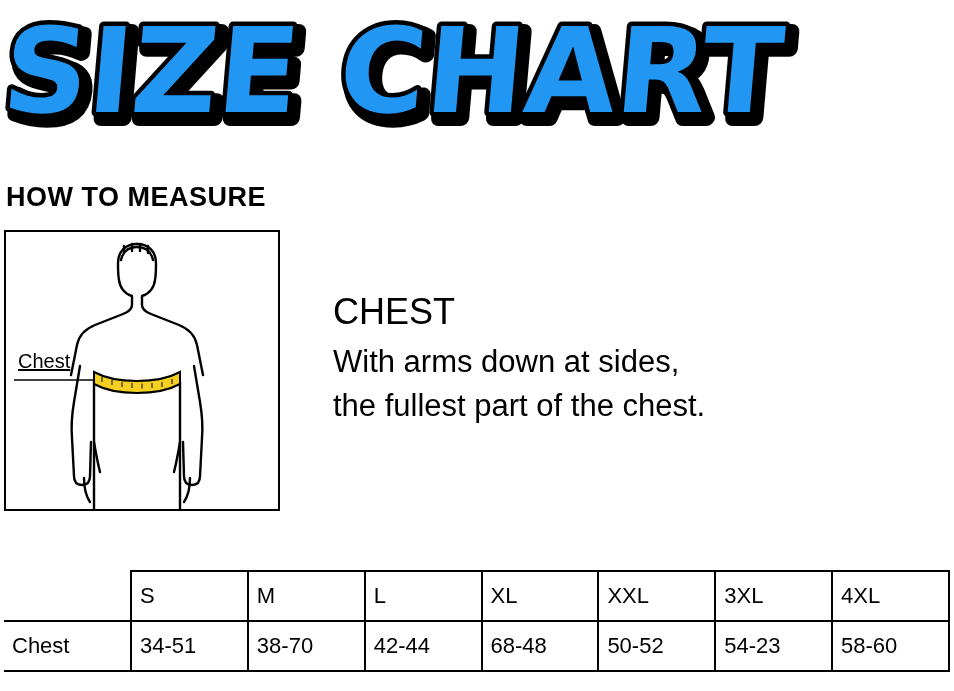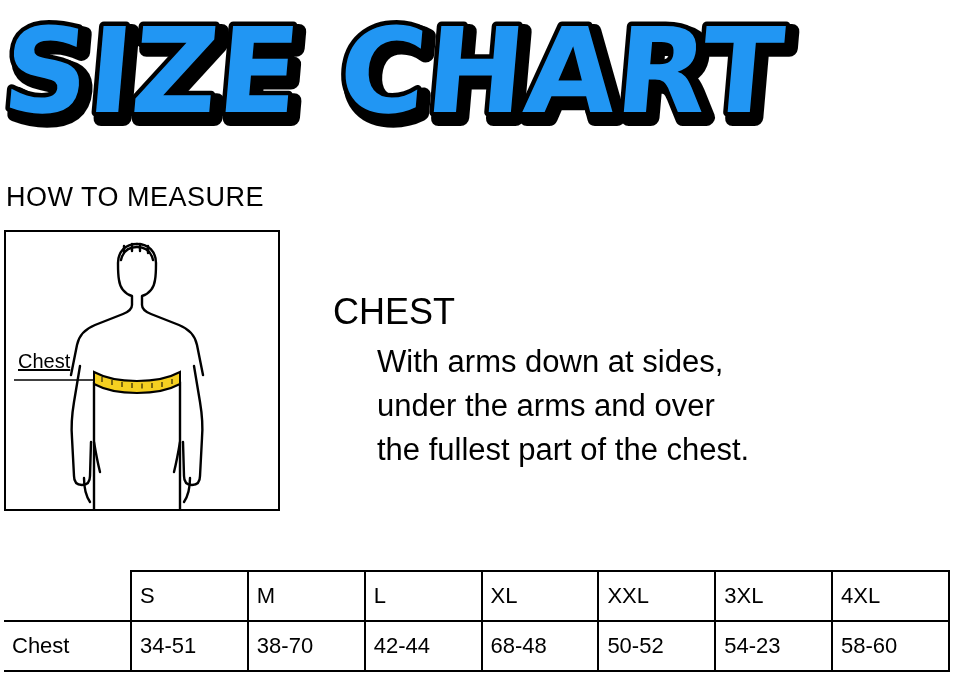--- a/index.html
+++ b/index.html
@@ -27,21 +27,21 @@
   .title-svg {
     display: block;
   }
 
   
   .how-to-measure {
     position: absolute;
     left: 6px;
     top: 182px;
     font-size: 27px;
-    font-weight: normal;
+    font-weight: bold;
     letter-spacing: 0.5px;
     font-family: "Liberation Sans", sans-serif;
   }
 
   
   .figure-box {
     position: absolute;
     left: 4px;
     top: 230px;
     width: 276px;
@@ -72,21 +72,21 @@
     font-size: 36px;
     line-height: 44px;
     font-family: "Liberation Sans", sans-serif;
     margin-bottom: 6px;
   }
   .desc-body {
     font-size: 31px;
     line-height: 44px;
     font-family: "Liberation Sans", sans-serif;
   }
-  .desc-body div { white-space: nowrap; margin-left: 44px; }
+  .desc-body div { white-space: nowrap; }
 
   
   .size-table {
     position: absolute;
     left: 4px;
     top: 570px;
     width: 946px;
     border-collapse: collapse;
     table-layout: fixed;
   }
@@ -160,21 +160,20 @@
       <path d="M8 148 L88 148" stroke="#000000" stroke-width="1.6" fill="none"></path>
     </g>
   </svg>
 </div>
 <div class="chest-label">Chest</div>
 
 <div class="desc">
   <div class="desc-title">CHEST</div>
   <div class="desc-body">
     <div>With arms down at sides,</div>
-    <div>under the arms and over</div>
     <div>the fullest part of the chest.</div>
   </div>
 </div>
 
 <table class="size-table">
   <tbody>
       <tr>
     <td class="blank col-first"></td>
     <td>S</td>
     <td>M</td>

